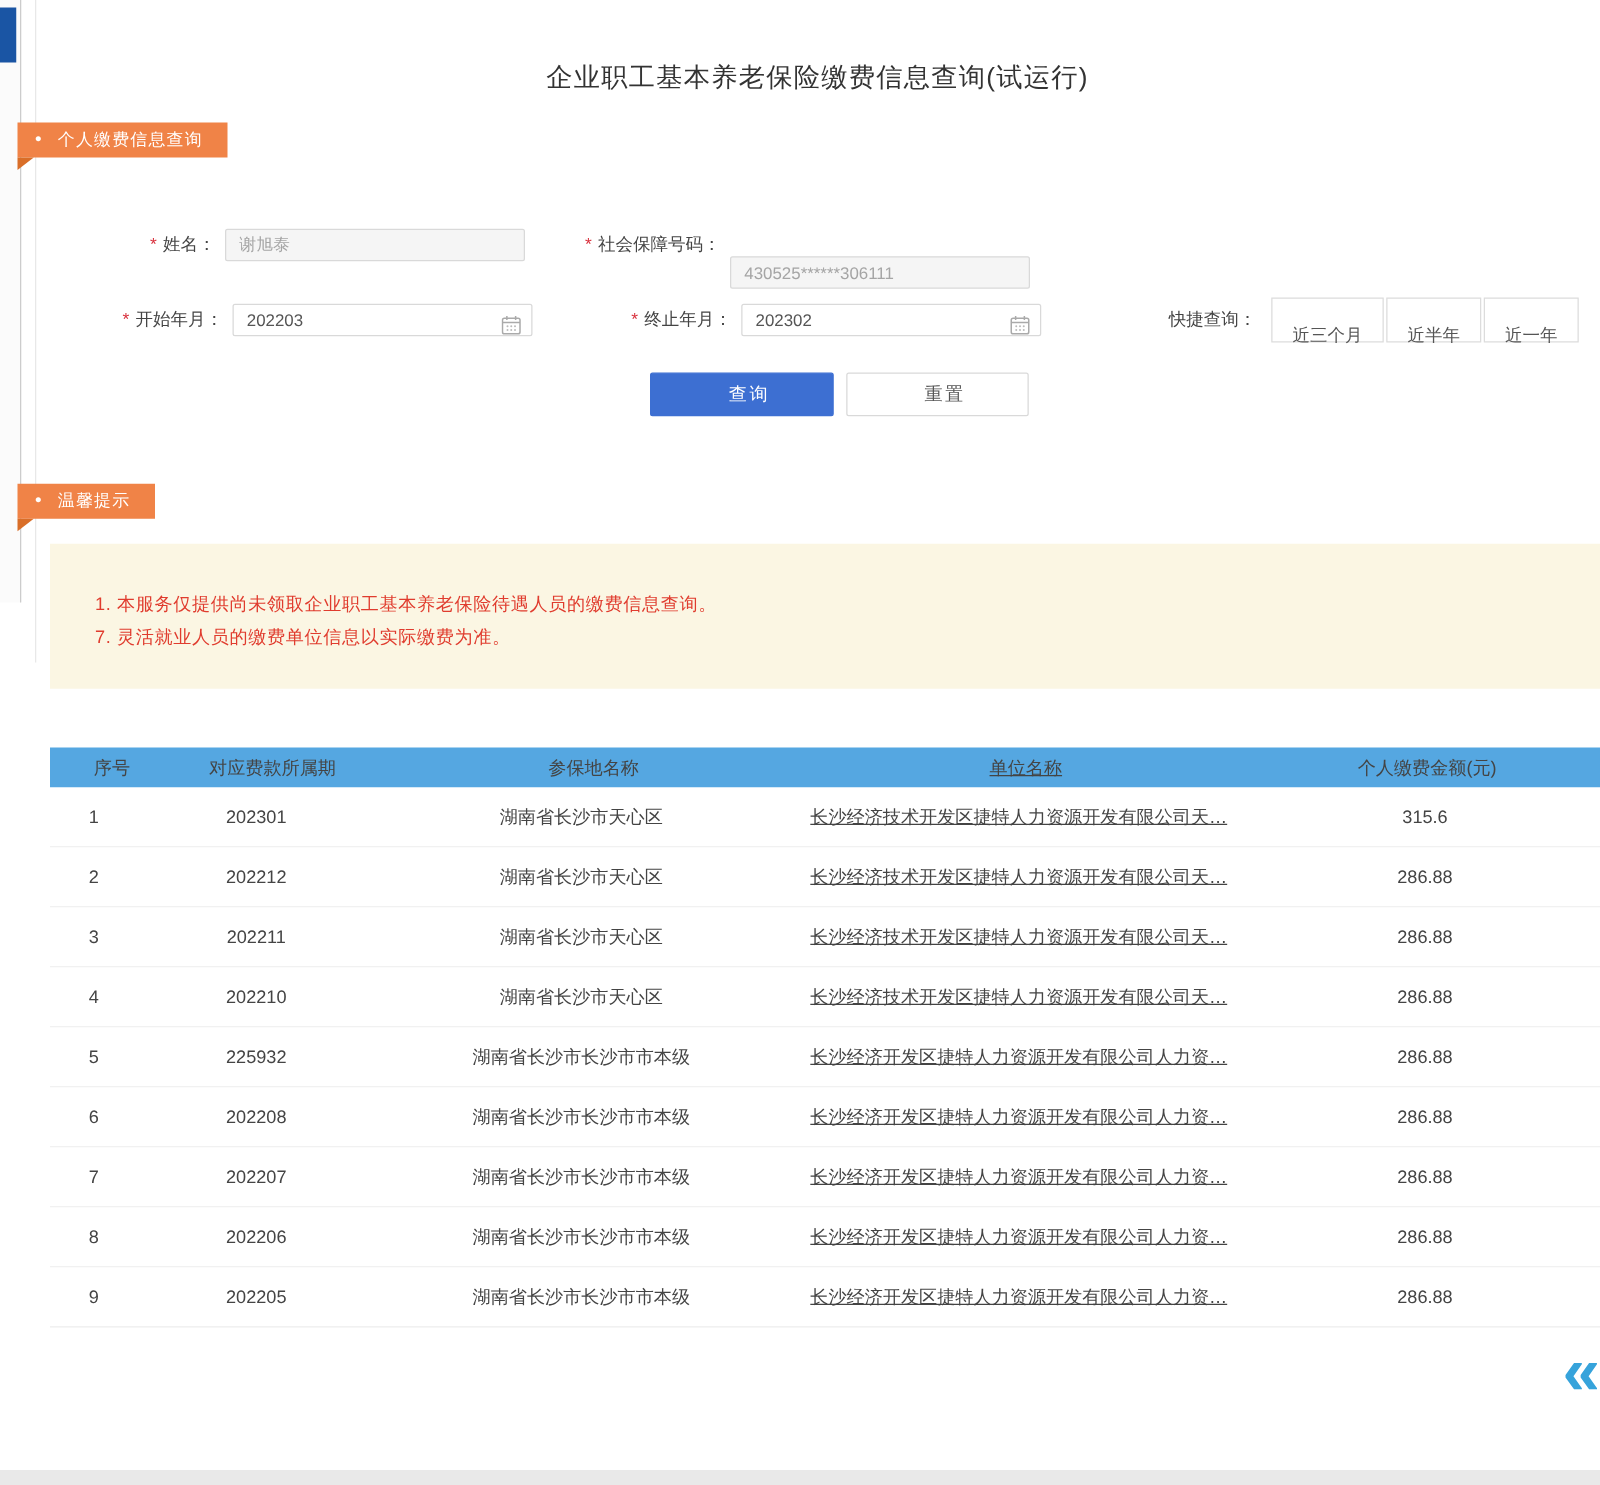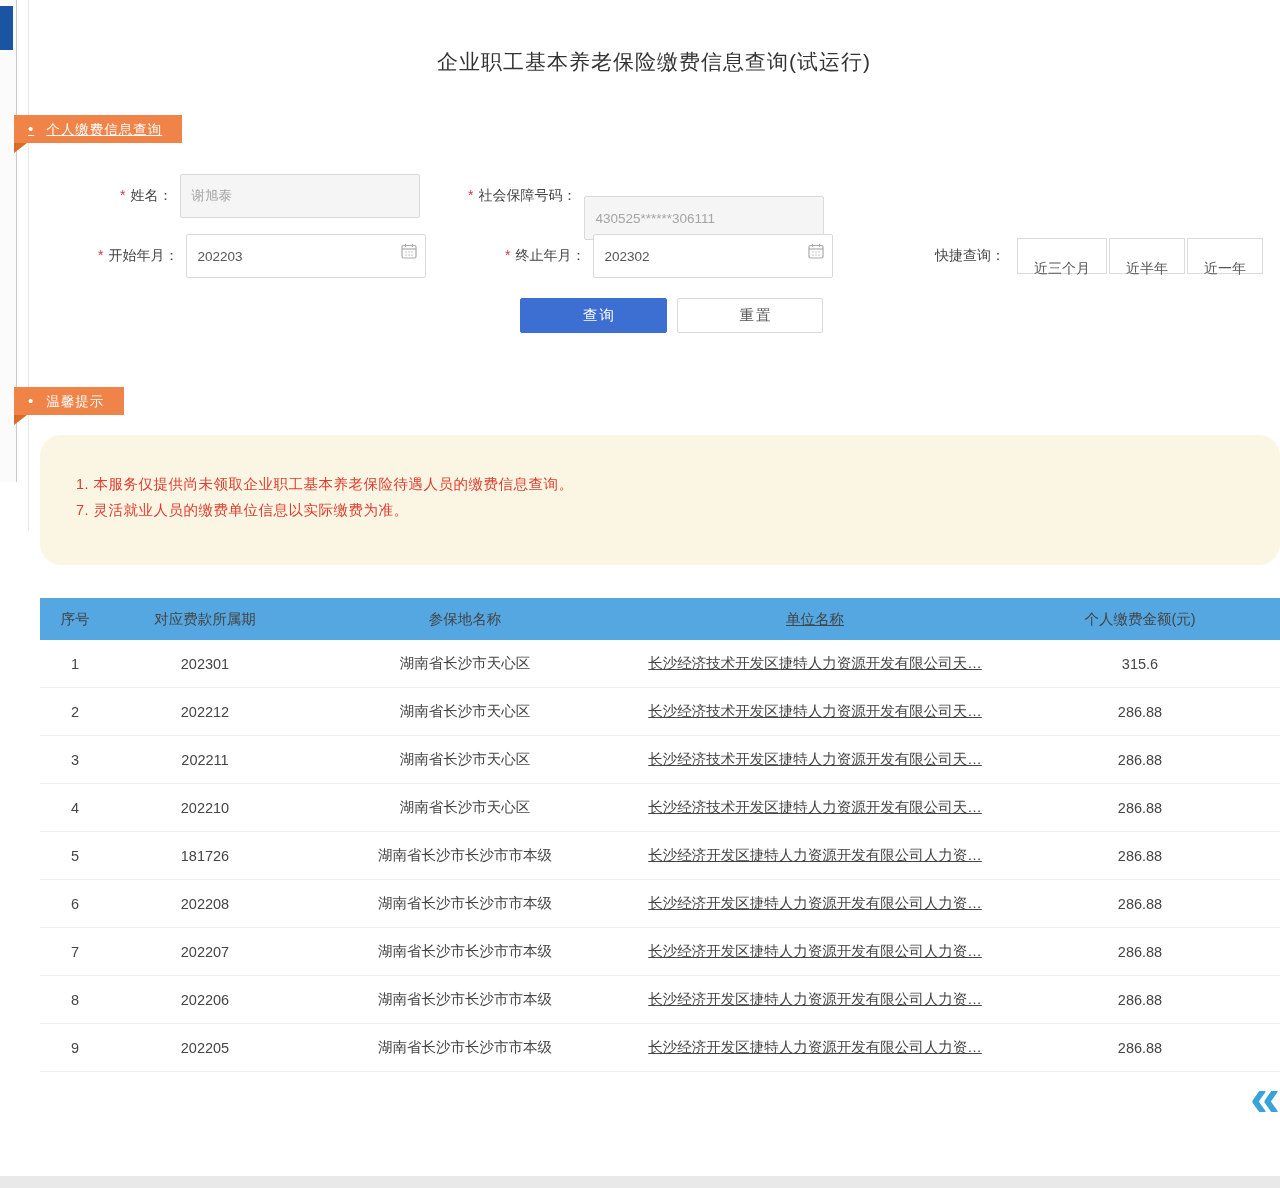--- a/index.html
+++ b/index.html
@@ -16,28 +16,28 @@
   
   .title { position:absolute; left:28px; top:48px; width:1252px; text-align:center;
     font-size:21px; font-weight:400; color:#333; letter-spacing:1px; }
 
   
   .badge { position:absolute; left:14px; height:28px; line-height:28px; padding:0 20px 0 14px;
     background:#f08347; color:#fff; font-size:13.5px; letter-spacing:1px; white-space:nowrap; }
   .badge .bullet { color:#fff; margin-right:12px; font-size:15px; }
   .badge .fold { position:absolute; left:0; top:100%; width:0; height:0;
     border-top:10px solid #d96e28; border-right:13px solid transparent; }
-  .badge-query { top:115px;text-decoration:underline; }
+  .badge-query { top:98px; }
   .badge-tips  { top:387px; }
 
   
   .fgroup { position:absolute; display:flex; align-items:center; height:36px; }
   .flabel { font-size:14px; color:#444; white-space:nowrap; text-align:right; }
   .star { color:#d9333f; font-size:14px; margin-right:5px; }
-  .finput { height:44px; border:1px solid #d9d9d9; border-radius:2px; font-size:13.5px;
+  .finput { height:26px; border:1px solid #d9d9d9; border-radius:2px; font-size:13.5px;
     padding:0 10px; color:#555; outline:none; font-family:inherit; }
   .finput.disabled { background:#f5f5f5; color:#a5a5a5; }
   .g-name  { top:178px; left:120px; }  .g-name  .finput { width:240px; }
   .g-ssn   { top:178px; left:468px; }  .g-ssn   .finput { width:240px;margin-top:44px; }
   .g-start { top:238px; left:98px;  }
   .g-end   { top:238px; left:505px; }
   .g-name .flabel, .g-start .flabel, .g-end .flabel, .g-ssn .flabel { margin-right:8px; }
   .date-wrap { position:relative; display:inline-block; }
   .date-wrap .finput { width:240px; padding-right:32px; }
   .cal-icon { position:absolute; right:9px; top:9px; width:16px; height:16px; pointer-events:none; }
@@ -47,27 +47,27 @@
   .quick-btn { height:36px; line-height:34px; padding:12px 16px; background:#fff;
     border:1px solid #dcdcdc; font-size:14px; color:#555; margin-left:2px; cursor:pointer;
     font-family:inherit; }
 
   .btn { position:absolute; top:298px; height:35px; font-size:14.5px; border-radius:2px;
     cursor:pointer; font-family:inherit; letter-spacing:2px;padding-left:12px; }
   .btn-query { left:520px; width:147px; background:#3d6fd2; border:1px solid #3d6fd2; color:#fff; }
   .btn-reset { left:677px; width:146px; background:#fff; border:1px solid #d9d9d9; color:#555; }
 
   
-  .tips-box { position:absolute; left:40px; top:435px; width:1240px; height:130px;
-    background:#fbf6e3; padding:36px 0 0 36px;border-radius:21px; }
+  .tips-box { position:absolute; left:40px; top:435px; width:1240px; height:116px;
+    background:#fbf6e3; padding:36px 0 0 36px; }
   .tip-line { font-size:14.5px; color:#e03c2e; line-height:26px; letter-spacing:0.5px; }
 
   
   .table { position:absolute; left:40px; top:598px; width:1240px; }
-  .thead { display:flex; height:42px; background:#55a7e1; color:#fff; font-size:14px; }
+  .thead { display:flex; height:32px; background:#55a7e1; color:#fff; font-size:14px;padding-left:15px; }
   .thead .tcell { display:flex; align-items:center; justify-content:center; }
   .trow { display:flex; height:48px; background:#fff; border-bottom:1px solid #ededed; }
   .tcell { display:flex; align-items:center; justify-content:center; font-size:14.5px; color:#444;
     white-space:nowrap; overflow:hidden; }
   .c0 { width:70px; }  .c1 { width:190px; }  .c2 { width:330px; }
   .c3 { width:370px;text-decoration:underline; } .c4 { width:280px; }
 
   
   .chevron { position:absolute; left:1250px; top:1070px; font-size:54px; color:#36a3db;
     font-weight:bold; cursor:pointer; line-height:54px; }
@@ -187,21 +187,21 @@
         </div>
         <div class="trow">
           <div class="tcell c0">4</div>
           <div class="tcell c1">202210</div>
           <div class="tcell c2">湖南省长沙市天心区</div>
           <div class="tcell c3">长沙经济技术开发区捷特人力资源开发有限公司天…</div>
           <div class="tcell c4">286.88</div>
         </div>
         <div class="trow">
           <div class="tcell c0">5</div>
-          <div class="tcell c1">181726</div>
+          <div class="tcell c1">225932</div>
           <div class="tcell c2">湖南省长沙市长沙市市本级</div>
           <div class="tcell c3">长沙经济开发区捷特人力资源开发有限公司人力资…</div>
           <div class="tcell c4">286.88</div>
         </div>
         <div class="trow">
           <div class="tcell c0">6</div>
           <div class="tcell c1">202208</div>
           <div class="tcell c2">湖南省长沙市长沙市市本级</div>
           <div class="tcell c3">长沙经济开发区捷特人力资源开发有限公司人力资…</div>
           <div class="tcell c4">286.88</div>

